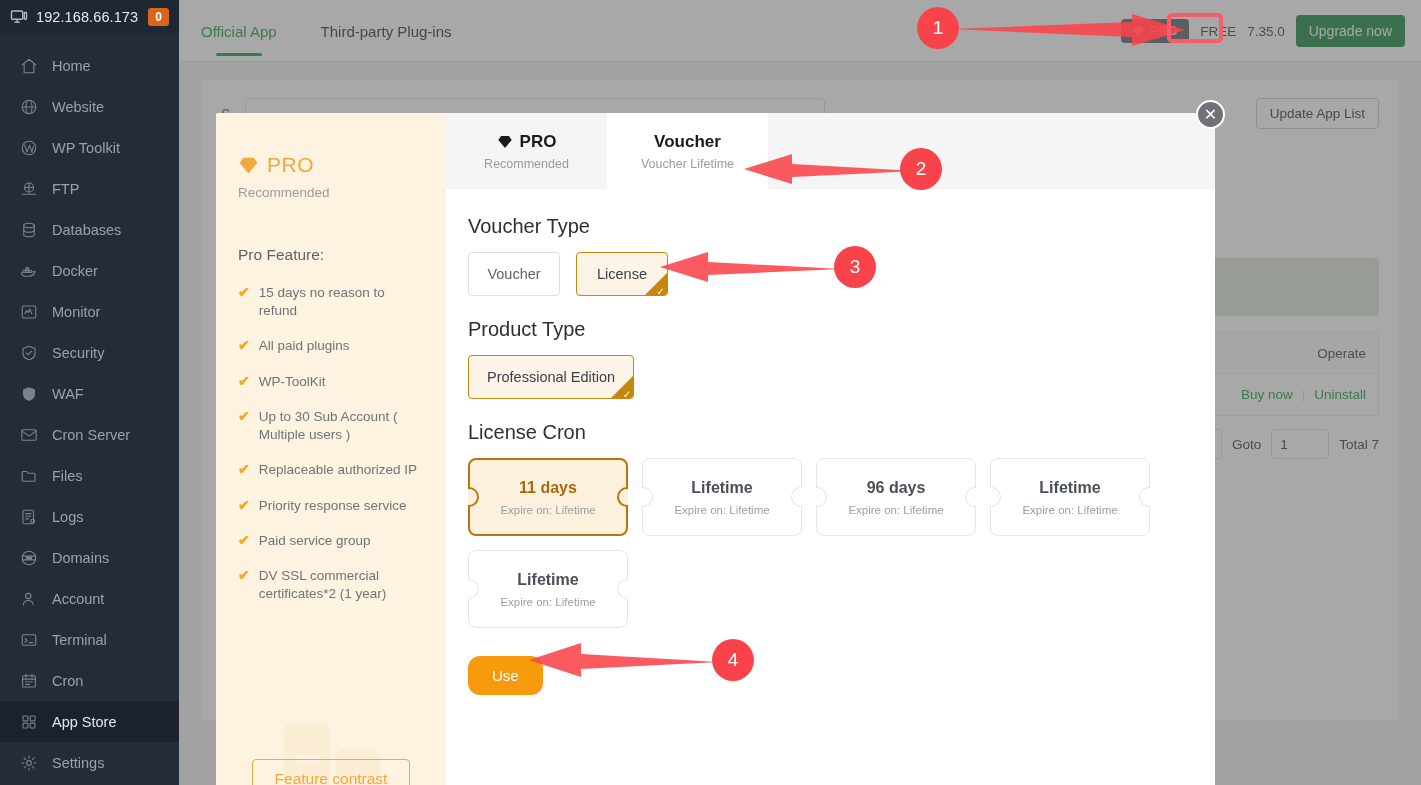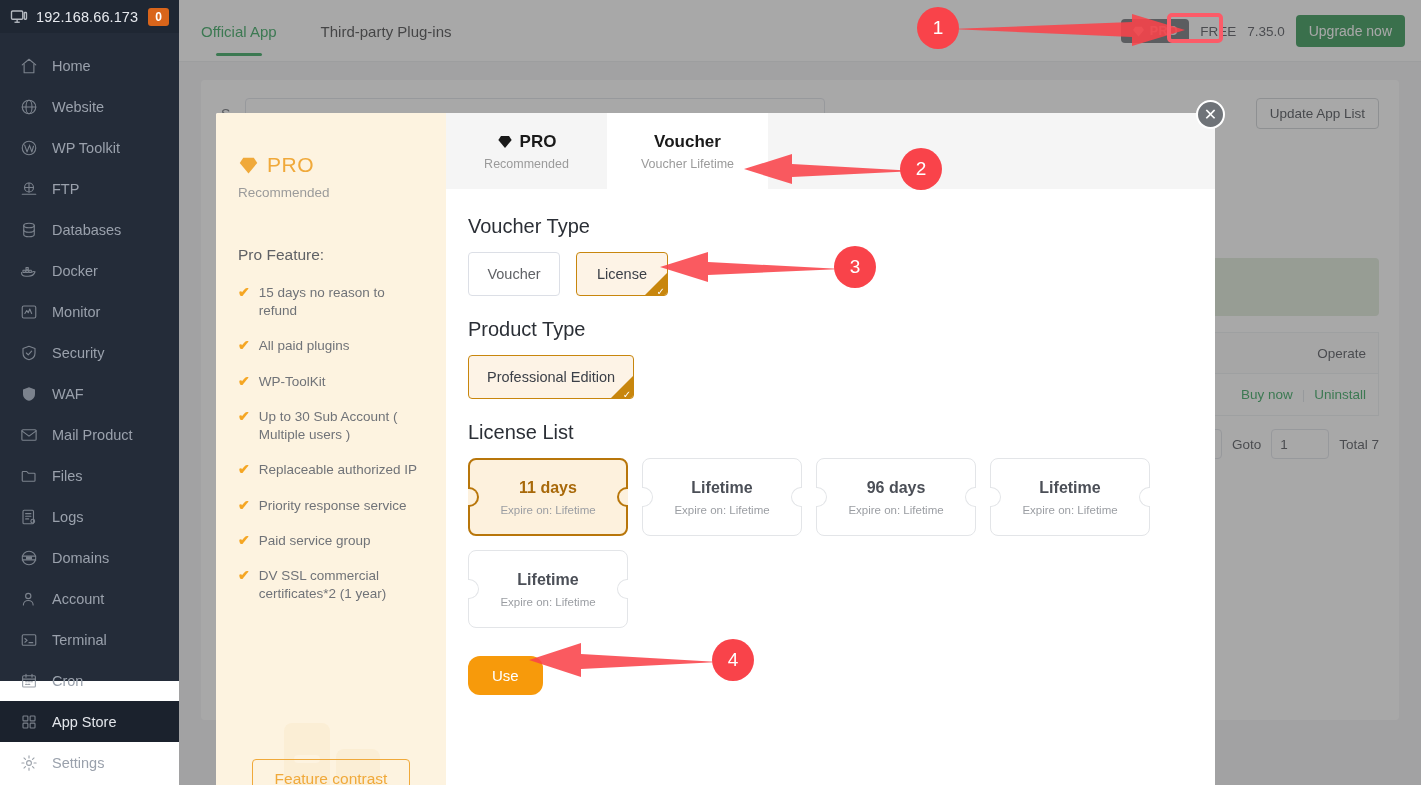--- a/index.html
+++ b/index.html
@@ -6,21 +6,21 @@
   html, body {
     width: 1421px; height: 785px;
     overflow: hidden;
     font-family: "Liberation Sans", sans-serif;
     background: #ffffff;
   }
   #root { position: relative; width: 1421px; height: 785px; }
 
   
   .sidebar {
-    position: absolute; left: 0; top: 0; width: 179px; height: 681px;
+    position: absolute; left: 0; top: 0; width: 179px; height: 785px;
     background: #242c39; color: #9aa1ac; z-index: 20;
   }
   .sb-head {
     height: 33px; display: flex; align-items: center; gap: 8px;
     padding: 0 10px; background: #1f2733;
   }
   .sb-head .ip { color: #e6e9ee; font-size: 14.5px; letter-spacing: .1px; }
   .sb-badge {
     margin-left: auto; background: #d9651b; color: #fff;
     font-size: 12px; font-weight: bold; border-radius: 3px;
@@ -337,21 +337,21 @@
           </span>
           <span>WAF</span>
         </div>
         <div class="sb-item">
           <span class="sb-ico">
             <svg viewBox="0 0 24 24" fill="none" stroke="#8b929c" stroke-width="1.5" stroke-linecap="round" stroke-linejoin="round">
               <rect x="2.5" y="5" width="19" height="14" rx="1.5"></rect>
               <path d="M2.5 6.5L12 13.5 21.5 6.5"></path>
             </svg>
           </span>
-          <span>Mail Product</span>
+          <span>Cron Server</span>
         </div>
         <div class="sb-item">
           <span class="sb-ico">
             <svg viewBox="0 0 24 24" fill="none" stroke="#8b929c" stroke-width="1.5" stroke-linecap="round" stroke-linejoin="round">
               <path d="M3 7a1 1 0 011-1h5l2 2.3h8a1 1 0 011 1V18a1 1 0 01-1 1H4a1 1 0 01-1-1z"></path>
             </svg>
           </span>
           <span>Files</span>
         </div>
         <div class="sb-item">
@@ -584,21 +584,21 @@
           </div>
         </div>
 
         <div class="sec-title">Product Type</div>
         <div class="chip-row">
           <div class="chip sel">
             <span>Professional Edition</span>
           </div>
         </div>
 
-        <div class="sec-title">License List</div>
+        <div class="sec-title">License Cron</div>
         <div class="cards" id="cards">
             <div class="card sel">
               <span class="notch l"></span>
               <span class="notch r"></span>
               <div class="card-title">11 days</div>
               <div class="card-sub">Expire on: Lifetime</div>
             </div>
             <div class="card">
               <span class="notch l"></span>
               <span class="notch r"></span>

